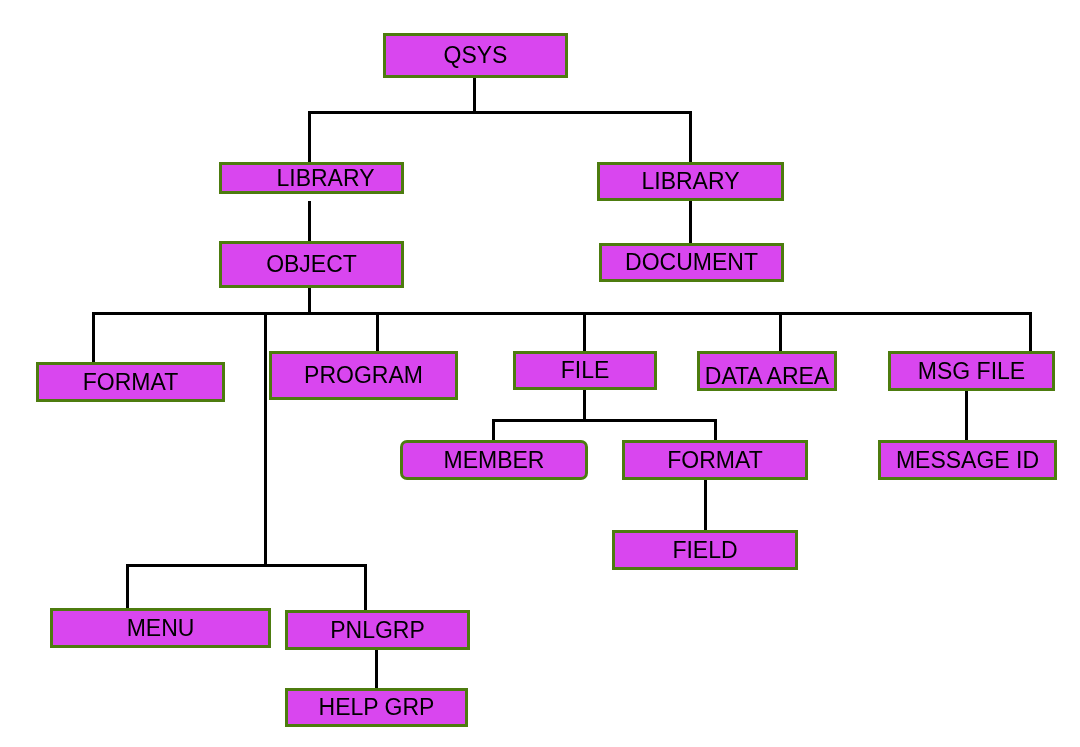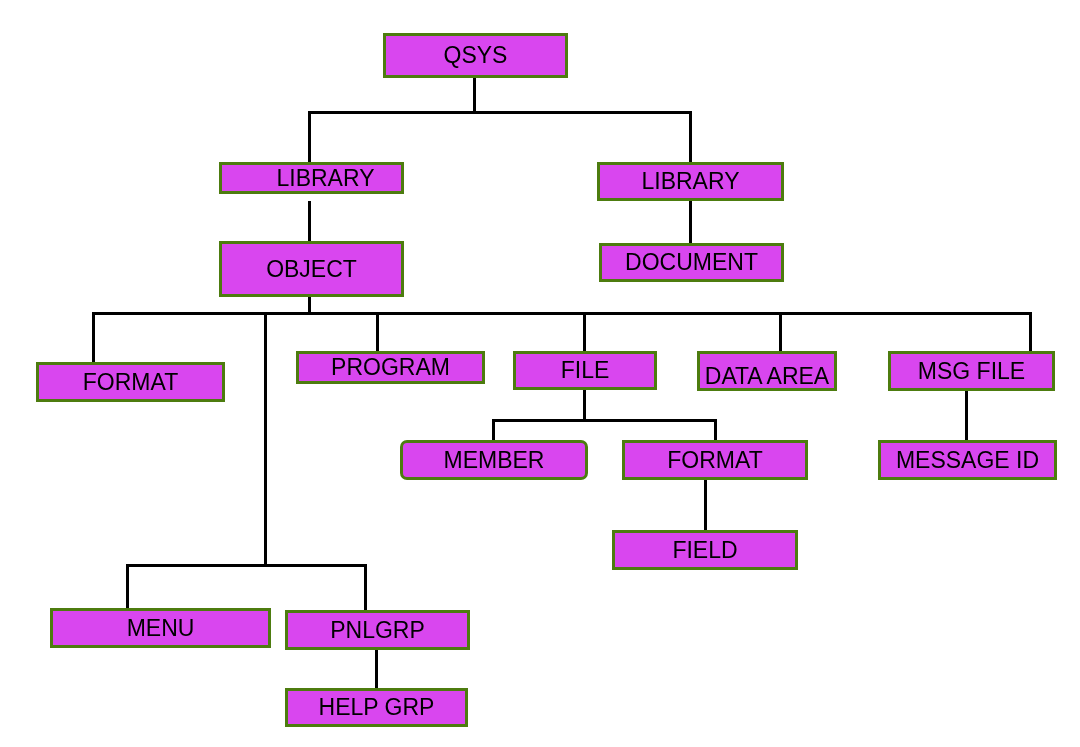--- a/index.html
+++ b/index.html
@@ -68,33 +68,33 @@
   </div>
 
   <div class="node" style="left:219px; top:162px; width:185px; height:32px;padding-left:28px;">
     <span>LIBRARY</span>
   </div>
 
   <div class="node" style="left:597px; top:162px; width:187px; height:39px;">
     <span>LIBRARY</span>
   </div>
 
-  <div class="node" style="left:219px; top:241px; width:185px; height:56px;">
+  <div class="node" style="left:219px; top:241px; width:185px; height:47px;">
     <span>OBJECT</span>
   </div>
 
   <div class="node" style="left:599px; top:243px; width:185px; height:39px;">
     <span>DOCUMENT</span>
   </div>
 
   <div class="node" style="left:36px;  top:362px; width:189px; height:40px;">
     <span>FORMAT</span>
   </div>
 
-  <div class="node" style="left:296px; top:351px; width:189px; height:33px;">
+  <div class="node" style="left:269px; top:351px; width:189px; height:49px;">
     <span>PROGRAM</span>
   </div>
 
   <div class="node" style="left:513px; top:351px; width:144px; height:39px;text-align:center;">
     <span>FILE</span>
   </div>
 
   <div class="node" style="left:697px; top:351px; width:140px; height:40px;align-items:flex-end;">
     <span>DATA AREA</span>
   </div>

